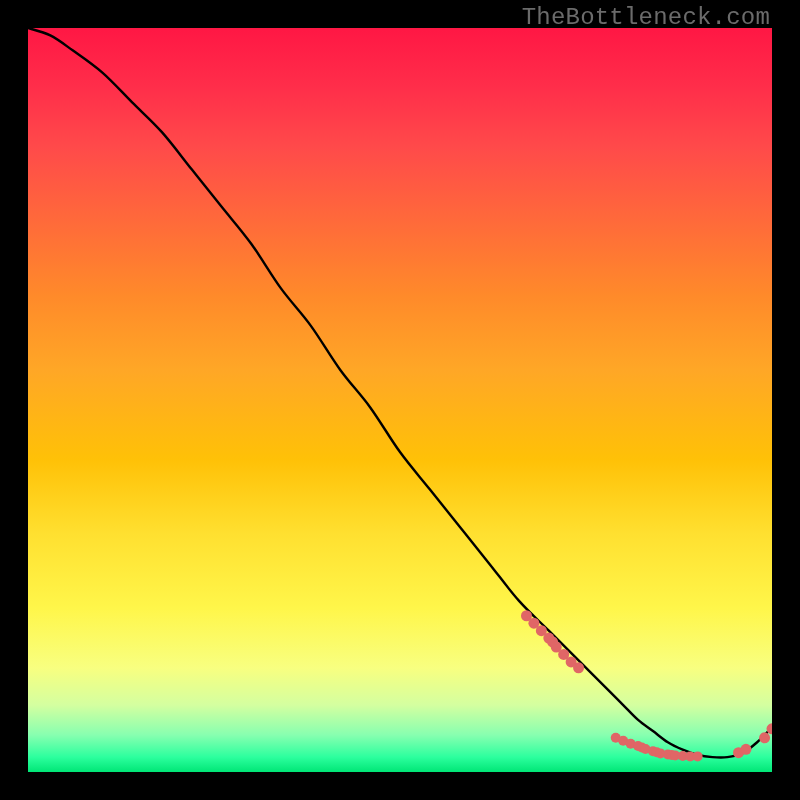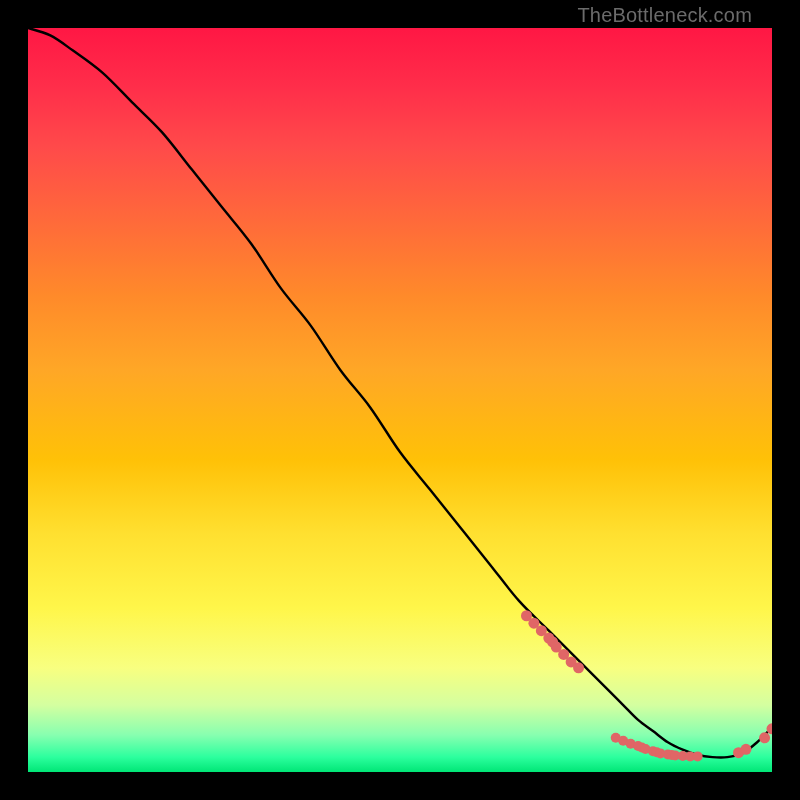--- a/index.html
+++ b/index.html
@@ -37,24 +37,25 @@
       #f8ff80 86%,
       #d4ffa0 91%,
       #88ffb0 95%,
       #2cff9e 98%,
       #00e676 100%
     );
   }
   .attribution {
     position: absolute;
     top: 4px;
-    right: 48px;
+    right: 30px;
     color: #6b6b6b;
-    font-size: 20px;
+    font-size: 24px;
     letter-spacing: 0.2px;
+    font-family: Liberation Mono, monospace;
   }
 </style>
 </head>
 <body>
 
 <div class="frame">
   <div class="attribution">TheBottleneck.com</div>
   <div class="plot">
     <svg id="svg" width="744" height="744" viewBox="0 0 744 744">
       <path id="curve-path" fill="none" stroke-width="2.4" d="M 0 0 C 3.72 1.24, 14.88 3.72, 22.32 7.44 C 29.76 11.16, 35.96 16.12, 44.64 22.32 C 53.32 28.52, 64.48 35.96, 74.40 44.64 C 84.32 53.32, 94.24 64.48, 104.16 74.40 C 114.08 84.32, 124.00 93.00, 133.92 104.16 C 143.84 115.32, 153.76 128.96, 163.68 141.36 C 173.60 153.76, 183.52 166.16, 193.44 178.56 C 203.36 190.96, 213.28 202.12, 223.20 215.76 C 233.12 229.40, 243.04 246.76, 252.96 260.40 C 262.88 274.04, 272.80 283.96, 282.72 297.60 C 292.64 311.24, 302.56 328.60, 312.48 342.24 C 322.40 355.88, 332.32 365.80, 342.24 379.44 C 352.16 393.08, 362.08 410.44, 372.00 424.08 C 381.92 437.72, 391.84 448.88, 401.76 461.28 C 411.68 473.68, 421.60 486.08, 431.52 498.48 C 441.44 510.88, 451.36 523.28, 461.28 535.68 C 471.20 548.08, 481.12 561.72, 491.04 572.88 C 500.96 584.04, 510.88 592.72, 520.80 602.64 C 530.72 612.56, 540.64 622.48, 550.56 632.40 C 560.48 642.32, 572.88 654.72, 580.32 662.16 C 587.76 669.60, 590.24 672.08, 595.20 677.04 C 600.16 682.00, 605.12 687.58, 610.08 691.92 C 615.04 696.26, 620.00 699.36, 624.96 703.08 C 629.92 706.80, 634.88 711.14, 639.84 714.24 C 644.80 717.34, 649.76 719.57, 654.72 721.68 C 659.68 723.79, 664.64 725.65, 669.60 726.89 C 674.56 728.13, 679.52 728.75, 684.48 729.12 C 689.44 729.49, 694.40 729.74, 699.36 729.12 C 704.32 728.50, 709.28 727.88, 714.24 725.40 C 719.20 722.92, 724.16 718.58, 729.12 714.24 C 734.08 709.90, 741.52 701.84, 744.00 699.36" stroke="#000000"></path>

